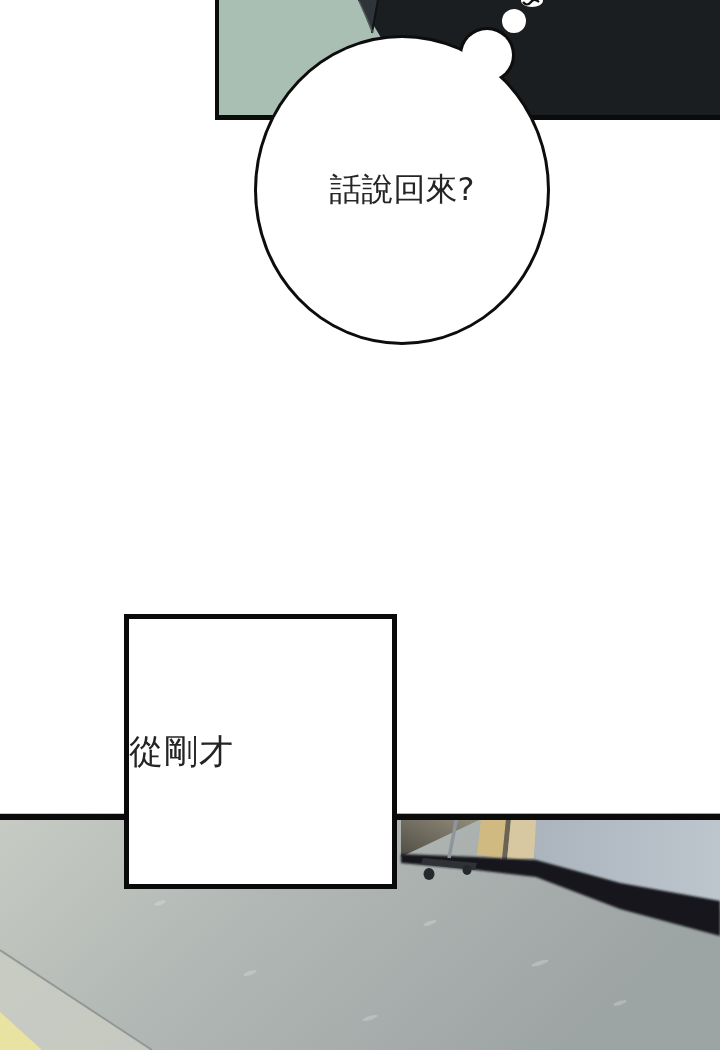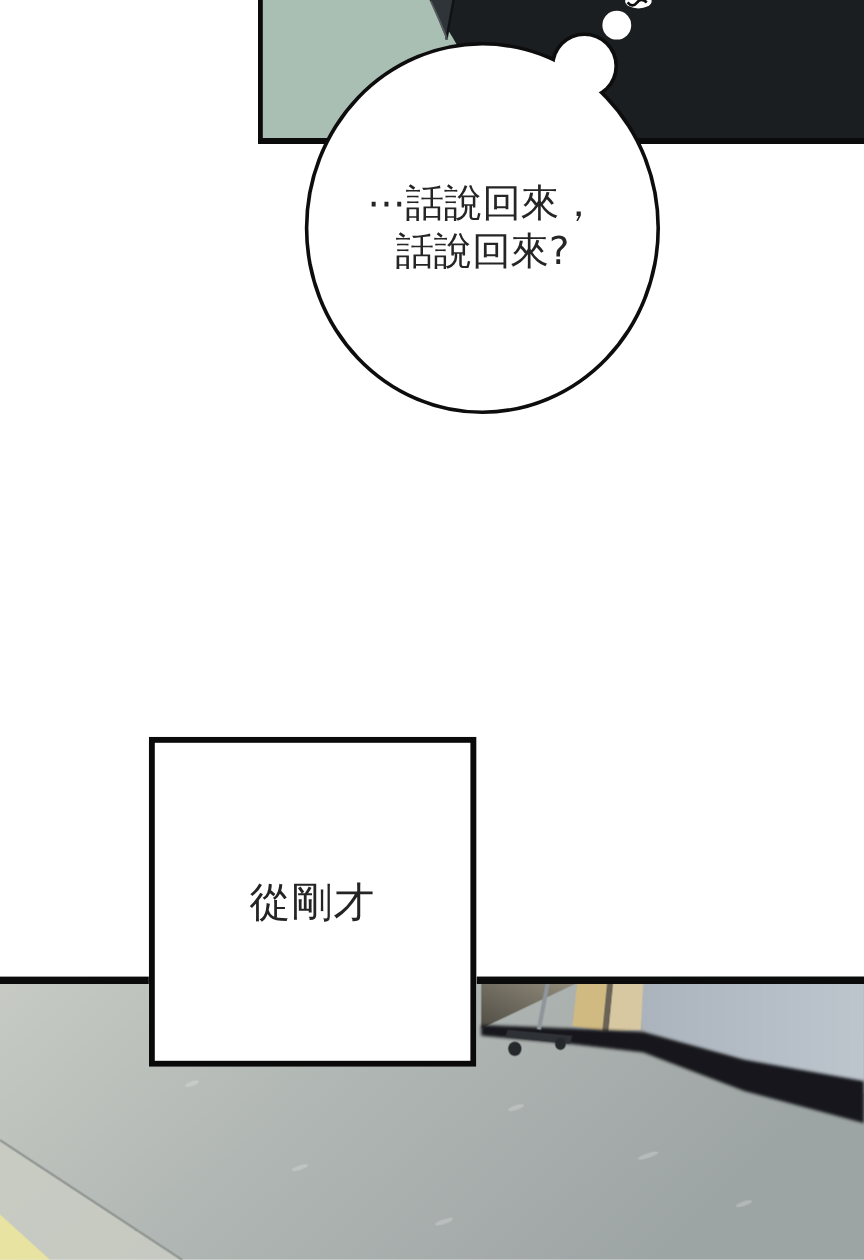--- a/index.html
+++ b/index.html
@@ -15,21 +15,21 @@
   .bubble{left:230px;top:8px;width:326px;height:342px;z-index:20;}
   .bubble svg{position:absolute;left:0;top:0;}
   .bubble .txt{position:absolute;left:27px;top:30px;width:290px;height:304px;
     display:flex;flex-direction:column;align-items:center;justify-content:center;
     font-size:32px;line-height:1.24;color:#252525;text-align:center;
     letter-spacing:0px;font-weight:500;}
 
   
   .caption{left:124px;top:614px;width:273px;height:275px;background:#ffffff;
     border:5px solid #0a0a0a;box-sizing:border-box;z-index:30;
-    display:flex;align-items:center;justify-content:center;
+    display:flex;align-items:center;justify-content:flex-start;
     font-size:34px;color:#242424;letter-spacing:1px;font-weight:500;}
 
   
   .panel-photo{left:0;top:813px;width:720px;height:237px;z-index:10;overflow:hidden;}
   .panel-photo svg{display:block;filter:blur(0.6px);}
   .photo-border{position:absolute;left:0;top:1px;width:720px;height:6px;
     background:#0b0b0b;z-index:12;}
 
   .bub-stroke{stroke:#0d0d0d;stroke-width:6;}
 </style>
@@ -52,21 +52,20 @@
 </div>
 
 <div class="abs bubble">
   <svg width="326" height="342" viewBox="0 0 326 342">
     <circle cx="257" cy="47" r="25" class="bub-stroke" fill="#ffffff"></circle>
     <ellipse cx="172" cy="182" rx="145" ry="152" class="bub-stroke" fill="#ffffff"></ellipse>
     <circle cx="257" cy="47" r="25" stroke="none" fill="#ffffff"></circle>
     <ellipse cx="172" cy="182" rx="145" ry="152" stroke="none" fill="#ffffff"></ellipse>
   </svg>
   <div class="txt">
-    <span>⋯話說回來，</span>
     <span>話說回來?</span>
   </div>
 </div>
 
 <div class="abs panel-photo">
   <svg width="720" height="237" viewBox="0 0 720 237">
     <defs>
       <linearGradient id="gFloor" x1="0" y1="0" x2="1" y2="0.35">
         <stop offset="0" stop-color="#c7cbc4"></stop>
         <stop offset="0.45" stop-color="#b1b7b4"></stop>

